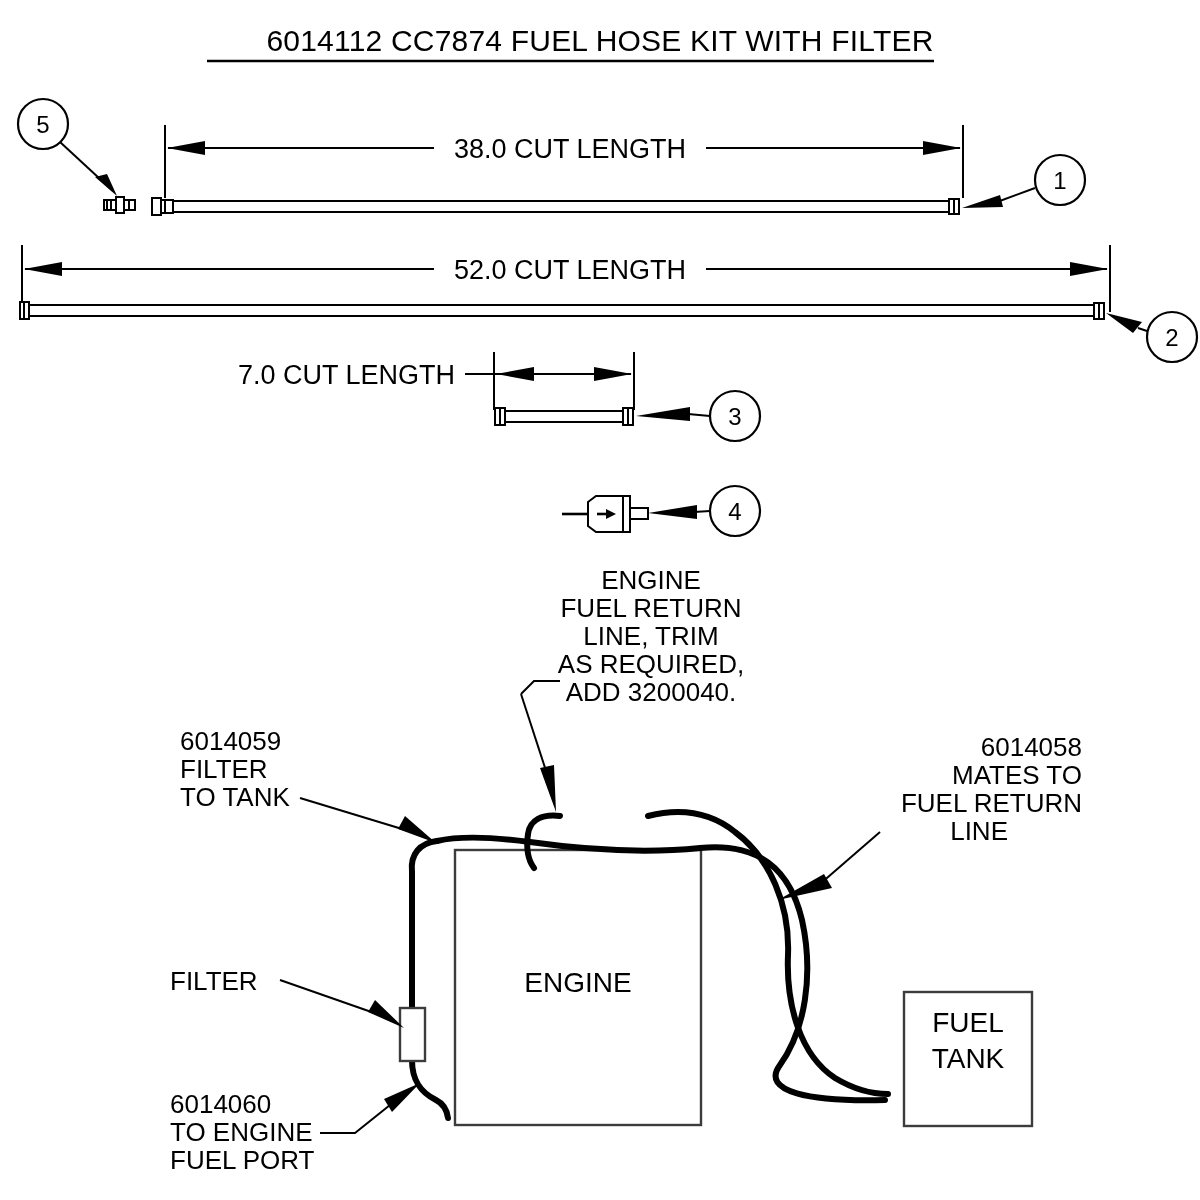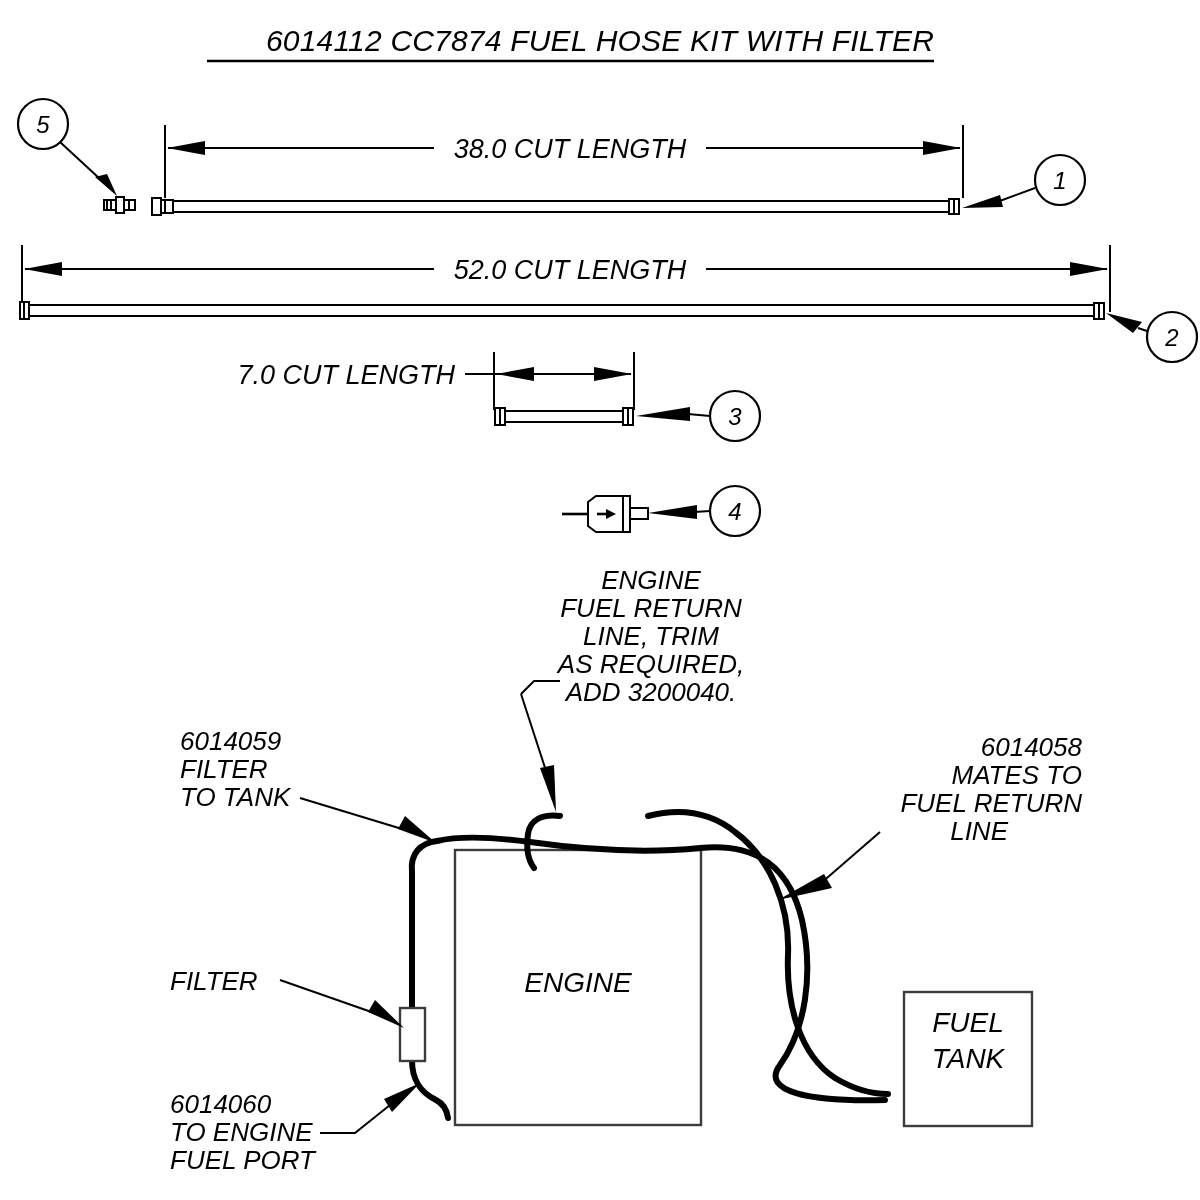--- a/index.html
+++ b/index.html
@@ -13,21 +13,20 @@
     height: 1200px;
     font-family: "Liberation Sans", sans-serif;
     color: #000000;
     overflow: hidden;
     position: relative;
   }
   #stage {
     position: relative;
     width: 1200px;
     height: 1001px;
-    font-style: italic;
   }
   svg#drawing {
     position: absolute;
     top: 0;
     left: 0;
     width: 1200px;
     height: 1200px;
     display: block;
   }
   .t {

